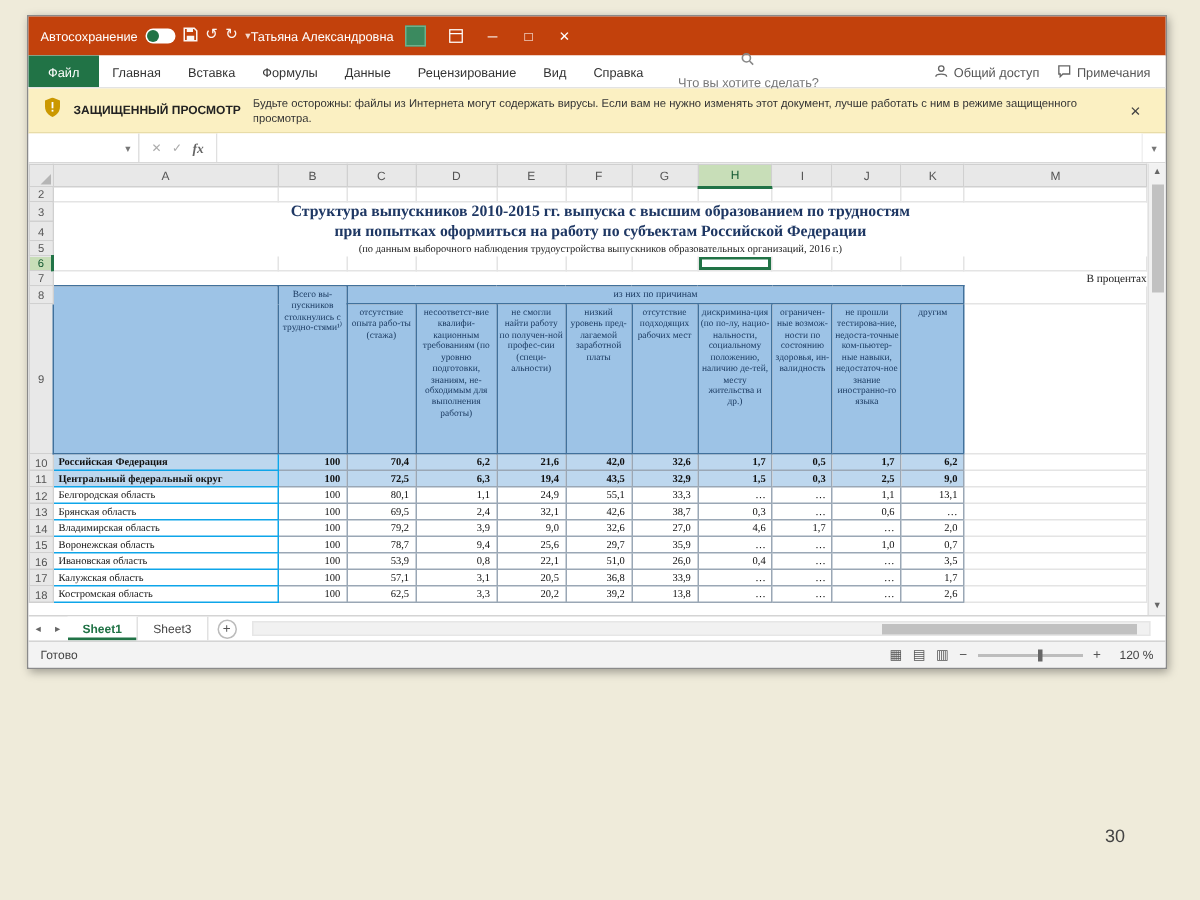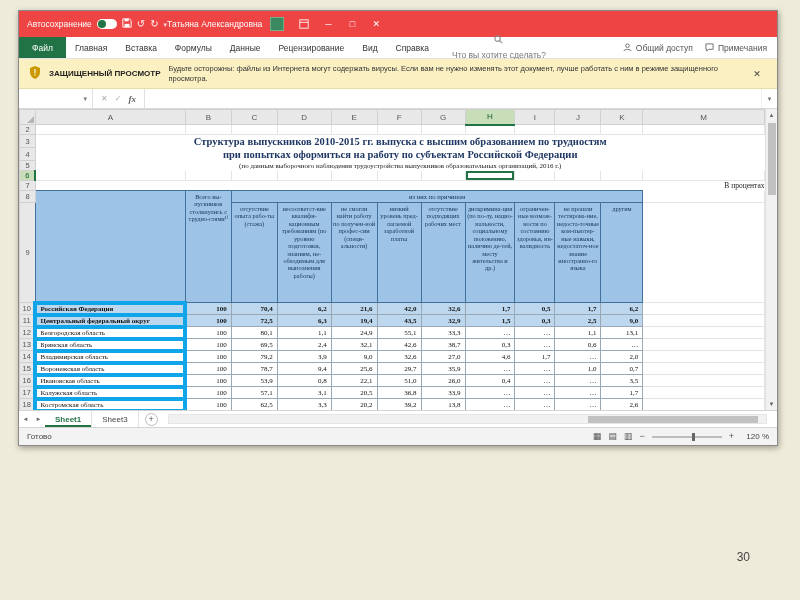--- a/index.html
+++ b/index.html
@@ -2,21 +2,21 @@
 <html><head>
 <meta charset="utf-8">
 <style>
   *{margin:0;padding:0;box-sizing:border-box;}
   html,body{width:800px;height:600px;}
   body{font-family:"Liberation Sans",sans-serif;}
   .slide{width:800px;height:600px;background:#EFEBDA;position:relative;overflow:hidden;}
   .excel{position:absolute;left:18px;top:10px;width:760px;height:436px;background:#fff;
          border:1px solid #8a8a8a;box-shadow:1px 2px 6px rgba(0,0,0,.35);display:flex;flex-direction:column;}
   
-  .titlebar{height:26px;background:#ef4444;color:#fff;display:flex;align-items:center;padding-left:8px;flex:0 0 auto;}
+  .titlebar{height:26px;background:#c2410c;color:#fff;display:flex;align-items:center;padding-left:8px;flex:0 0 auto;}
   .tb-left{display:flex;align-items:center;gap:5px;font-size:8.5px;}
   .toggle{width:20px;height:10px;background:#fff;border-radius:5px;position:relative;display:inline-block;}
   .toggle .knob{position:absolute;left:1px;top:1px;width:8px;height:8px;border-radius:50%;background:#217346;}
   .tb-icon{color:#fff;font-size:10px;opacity:.95;line-height:1;}
   .tb-icon.caret{font-size:7px;opacity:.8;}
   .tb-title{flex:1;text-align:center;font-size:9px;white-space:nowrap;overflow:hidden;}
   .tb-right{display:flex;align-items:center;}
   .user{font-size:8.5px;margin-right:8px;}
   .idbox{width:14px;height:14px;background:#3b8a5f;border:1px solid #6db08c;margin-right:8px;}
   .winbtn{width:24px;height:26px;display:flex;align-items:center;justify-content:center;font-size:9px;}
@@ -59,21 +59,21 @@
   tr.rh8{height:12px;} tr.rc{height:100px;} tr.rd{height:11px;}
   td.g{border-right:1px solid #E4E4E4;border-bottom:1px solid #E4E4E4;}
   td.selcell{box-shadow:inset 0 0 0 2px #217346;}
   td.title{font-size:10.5px;font-weight:bold;color:#1F3864;text-align:center;white-space:nowrap;font-family:"Liberation Serif",serif;}
   td.subtitle{font-size:7px;text-align:center;color:#222;font-family:"Liberation Serif",serif;white-space:nowrap;}
   td.units{font-size:7.5px;text-align:right;font-family:"Liberation Serif",serif;color:#222;}
   td.hblue{background:#9DC3E6;border:1px solid #41719C;color:#17365D;font-family:"Liberation Serif",serif;}
   td.hb{font-size:6.3px;text-align:center;vertical-align:top;padding-top:2px;line-height:1.18;}
   td.hspan{font-size:6.6px;text-align:center;vertical-align:middle;}
   td.hc{font-size:6.3px;text-align:center;vertical-align:top;padding:2px 1px 0;line-height:1.18;}
-  td.name{font-size:7px;padding-left:3px;border:4px solid #0ea5e9;font-family:"Liberation Serif",serif;white-space:nowrap;color:#111;}
+  td.name{font-size:7px;padding-left:3px;border:1px solid #0ea5e9;font-family:"Liberation Serif",serif;white-space:nowrap;color:#111;}
   td.val{font-size:7px;text-align:right;padding-right:4px;border:1px solid #9aa7b5;font-family:"Liberation Serif",serif;color:#111;}
   .fed{background:#BDD7EE;font-weight:bold;}
   
   .vscroll{width:12px;background:#F1F1F1;border-left:1px solid #E0E0E0;display:flex;flex-direction:column;align-items:center;flex:0 0 auto;}
   .varrow{height:12px;width:100%;font-size:6px;color:#666;display:flex;align-items:center;justify-content:center;}
   .vthumb{width:8px;height:72px;background:#C1C1C1;margin-top:2px;}
   .varrow.bottom{margin-top:auto;}
   
   .sheettabs{height:17px;background:#fff;border-top:1px solid #D4D4D4;display:flex;align-items:center;font-size:8px;flex:0 0 auto;}
   .snav{width:13px;text-align:center;color:#666;font-size:7px;}

